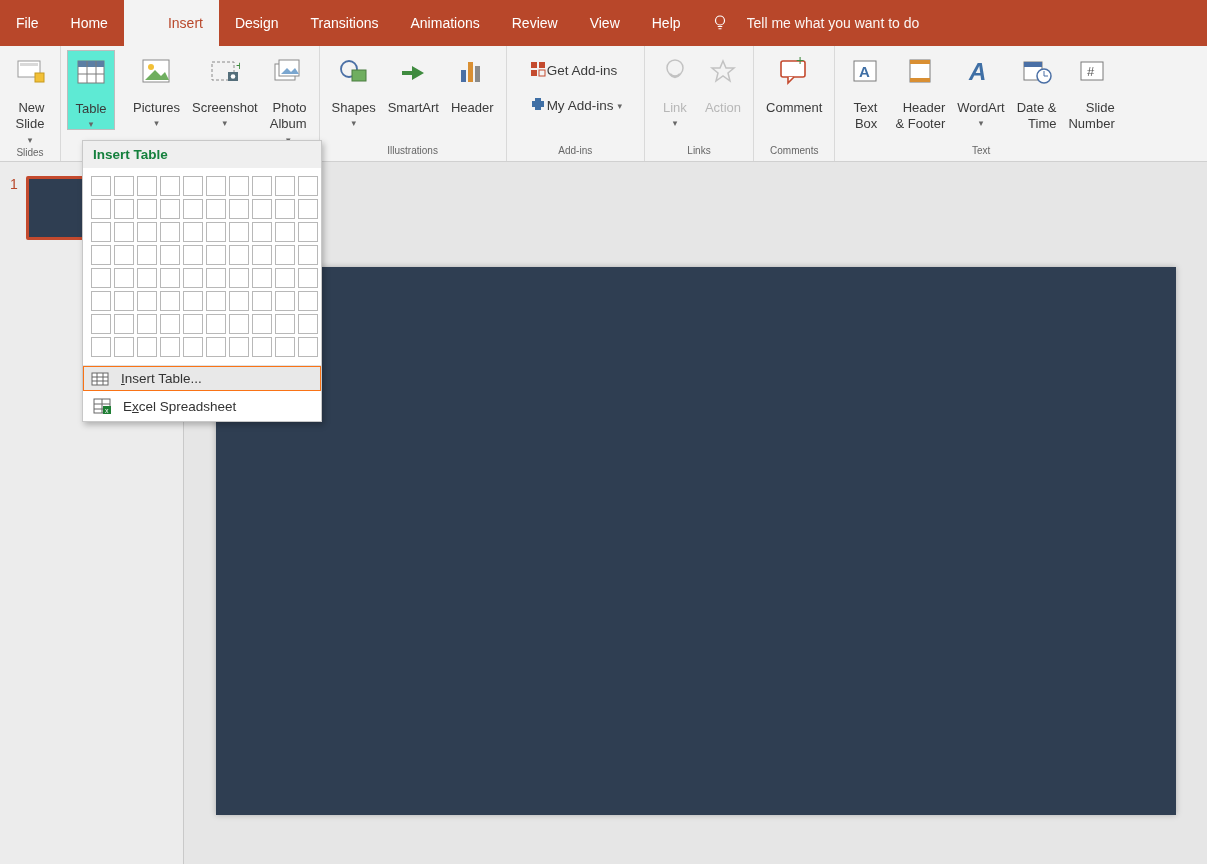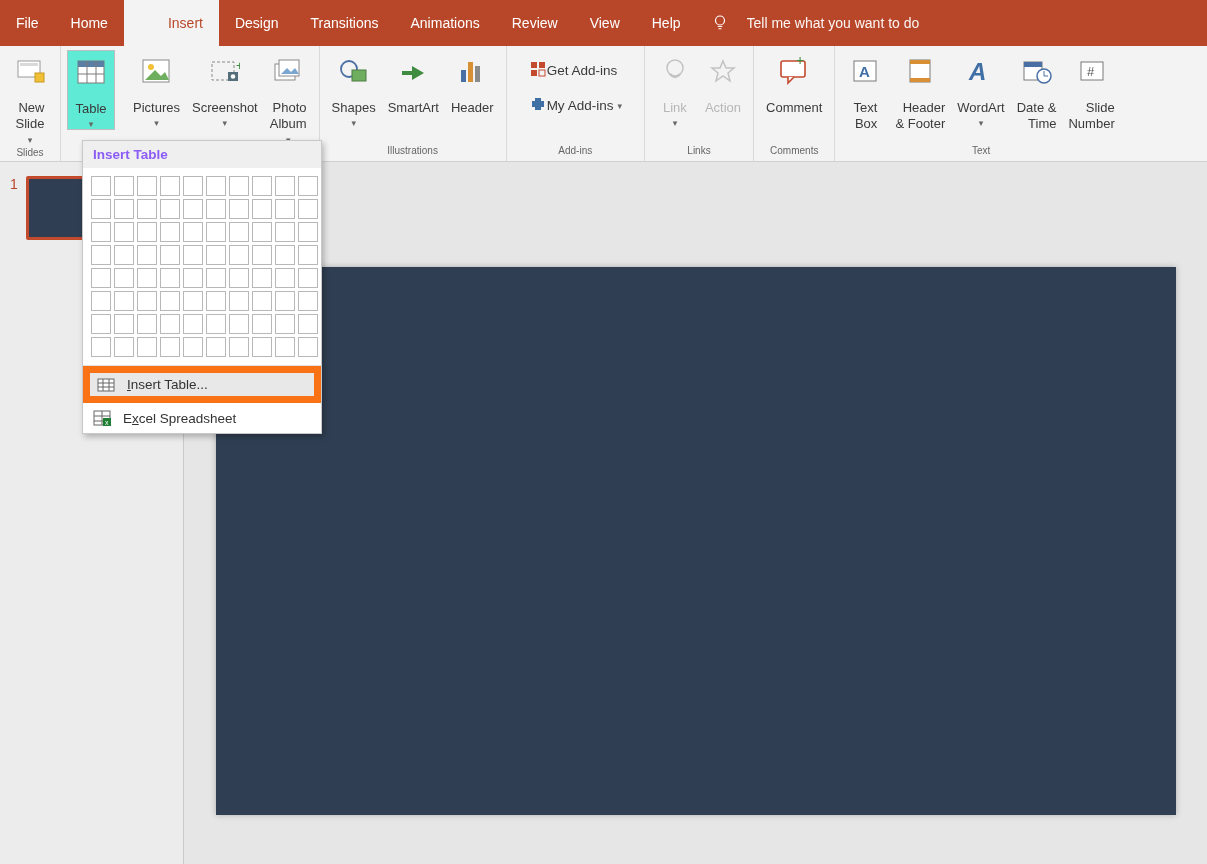--- a/index.html
+++ b/index.html
@@ -35,26 +35,26 @@
   .workspace { position: absolute; top: 162px; left: 0; right: 0; bottom: 0; display: flex; }
   .thumbs { width: 184px; border-right: 1px solid #c9c9c9; background: #ececec; padding: 14px 10px; }
   .thumb-row { display:flex; align-items:flex-start; gap:8px; }
   .thumb-num { color: #b8472a; font-size: 14px; }
   .thumb { width: 114px; height: 64px; background: #2f3e52; border: 3px solid #c44a2e; border-radius: 2px; }
   .canvas-area { flex: 1; display: flex; align-items: center; justify-content: center; }
   .slide { width: 960px; height: 548px; background: #2f3e52; box-shadow: 0 0 6px rgba(0,0,0,0.25); margin-top: 56px; }
 
   
   .table-dropdown { position: absolute; top: 140px; left: 82px; width: 240px; background: #fff; border: 1px solid #c8c8c8; box-shadow: 2px 3px 6px rgba(0,0,0,0.25); z-index: 50; }
-  .table-dropdown .hdr { background: #efefef; padding: 6px 10px; font-weight: 600; font-size: 13.5px; color: #8b5cf6; }
+  .table-dropdown .hdr { background: #efefef; padding: 6px 10px; font-weight: 600; font-size: 13.5px; color: #15803d; }
   .grid { padding: 8px 6px 8px 8px; display: grid; grid-template-columns: repeat(10, 20px); grid-template-rows: repeat(8, 20px); gap: 3px; }
   .cell { width: 20px; height: 20px; border: 1px solid #b8b8b8; background: #fff; cursor: pointer; }
   .menu-sep { border-top: 1px solid #e2e2e2; }
   .menu-item { display:flex; align-items:center; gap:12px; padding: 7px 10px; font-size: 13.5px; color: #333; cursor:pointer; }
-  .menu-item.highlight { border: 7px solid #f97316; background: #e8e8e8; padding: 4px 7px; }
+  .menu-item.highlight { border: 1px solid #f97316; background: #e8e8e8; padding: 4px 7px; }
   .menu-item .mi-ic { width:18px; display:flex; justify-content:center; }
   .menu-item .ul { text-decoration: underline; }
 </style>
 </head>
 <body>
 
 <div class="tabbar">
   <div class="tab">File</div>
   <div class="tab">Home</div>
   <div class="tab active">Insert</div>

